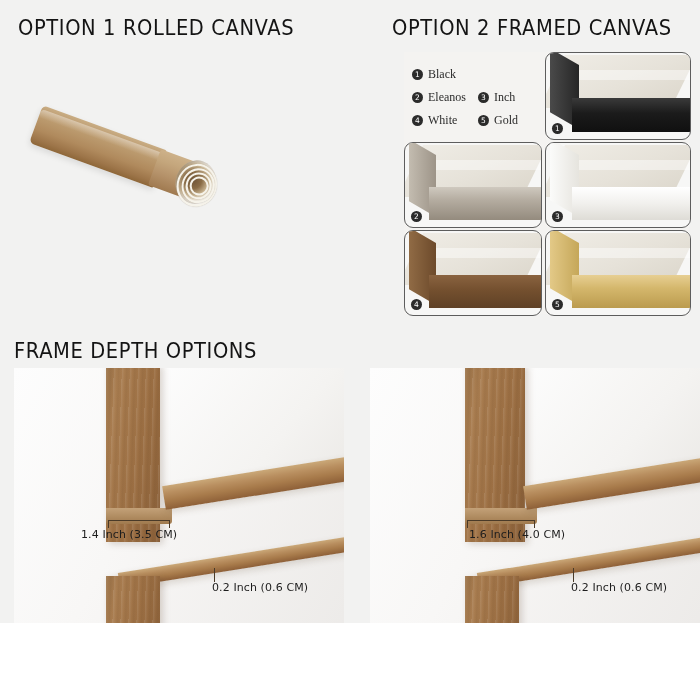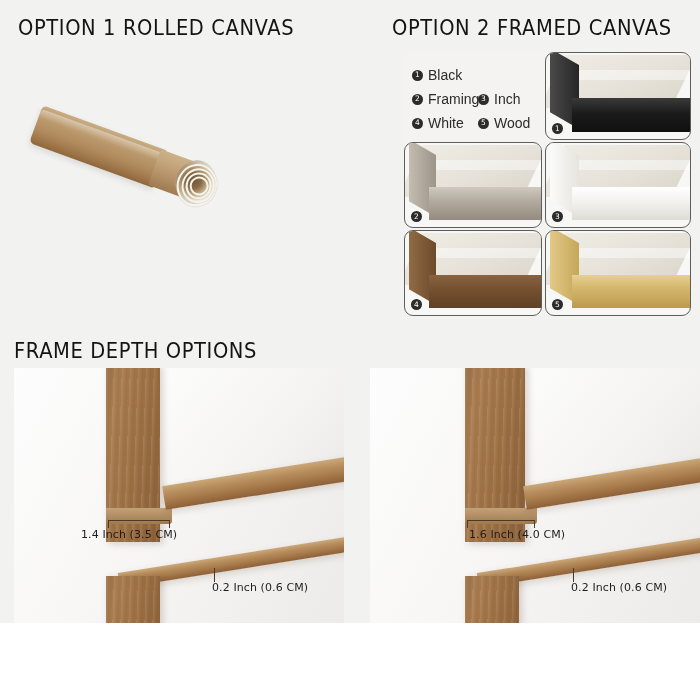--- a/index.html
+++ b/index.html
@@ -148,23 +148,23 @@
     border-radius: 50%;
     background: #2b2b2b;
     color: #ffffff;
     font-size: 7.5px;
     font-family: "DejaVu Sans", sans-serif;
     line-height: 1;
     flex: 0 0 auto;
   }
   .legend-label {
     margin-left: 5px;
-    font-size: 14px;
+    font-size: 12px;
     color: #2b2b2b;
-    font-family: Liberation Sans, sans-serif;
+    font-family: Liberation Serif, serif;
     white-space: nowrap;
   }
 
   
   .fcard {
     position: absolute;
     background: #f7f7f6;
     border: 1.2px solid #5d5d5d;
     border-radius: 9px;
     overflow: hidden;
@@ -335,35 +335,35 @@
       <div class="legend-rows">
         <div class="legend-row">
           <span class="legend-item">
             <span class="badge">1</span>
             <span class="legend-label">Black</span>
           </span>
         </div>
         <div class="legend-row">
           <span class="legend-item">
             <span class="badge">2</span>
-            <span class="legend-label">Framing</span>
+            <span class="legend-label">Eleanos</span>
           </span>
           <span class="legend-item">
             <span class="badge">3</span>
             <span class="legend-label">Inch</span>
           </span>
         </div>
         <div class="legend-row">
           <span class="legend-item">
             <span class="badge">4</span>
             <span class="legend-label">White</span>
           </span>
           <span class="legend-item">
             <span class="badge">5</span>
-            <span class="legend-label">Wood</span>
+            <span class="legend-label">Gold</span>
           </span>
         </div>
       </div>
     </div>
 
     <div class="fcard" id="fc-black">
       <div class="canvas-face"></div>
       <div class="lip"></div>
       <div class="rail-side"></div>
       <div class="rail-front"></div>

